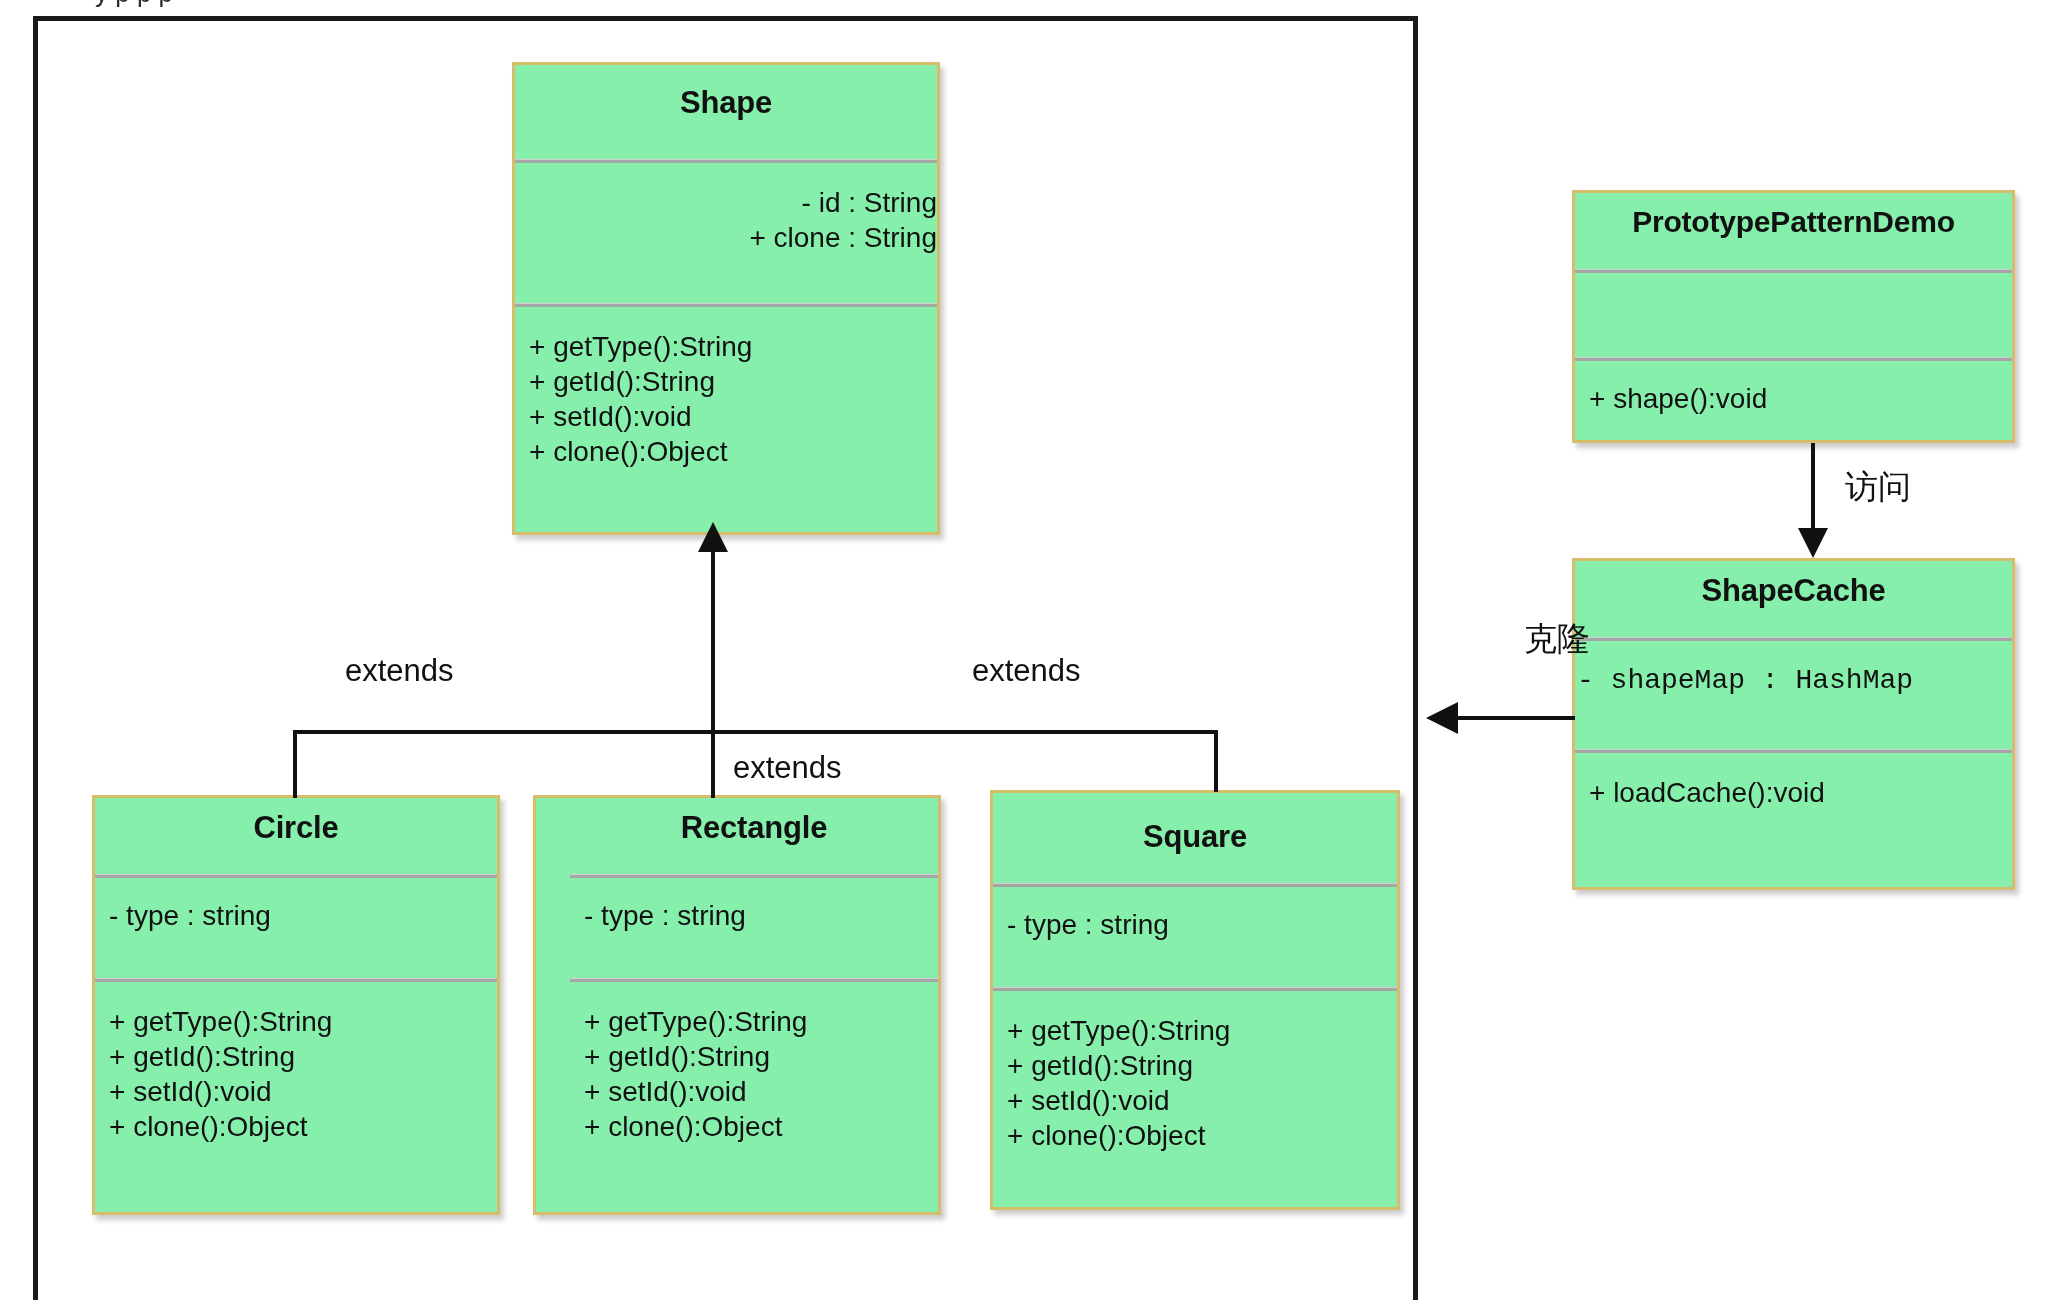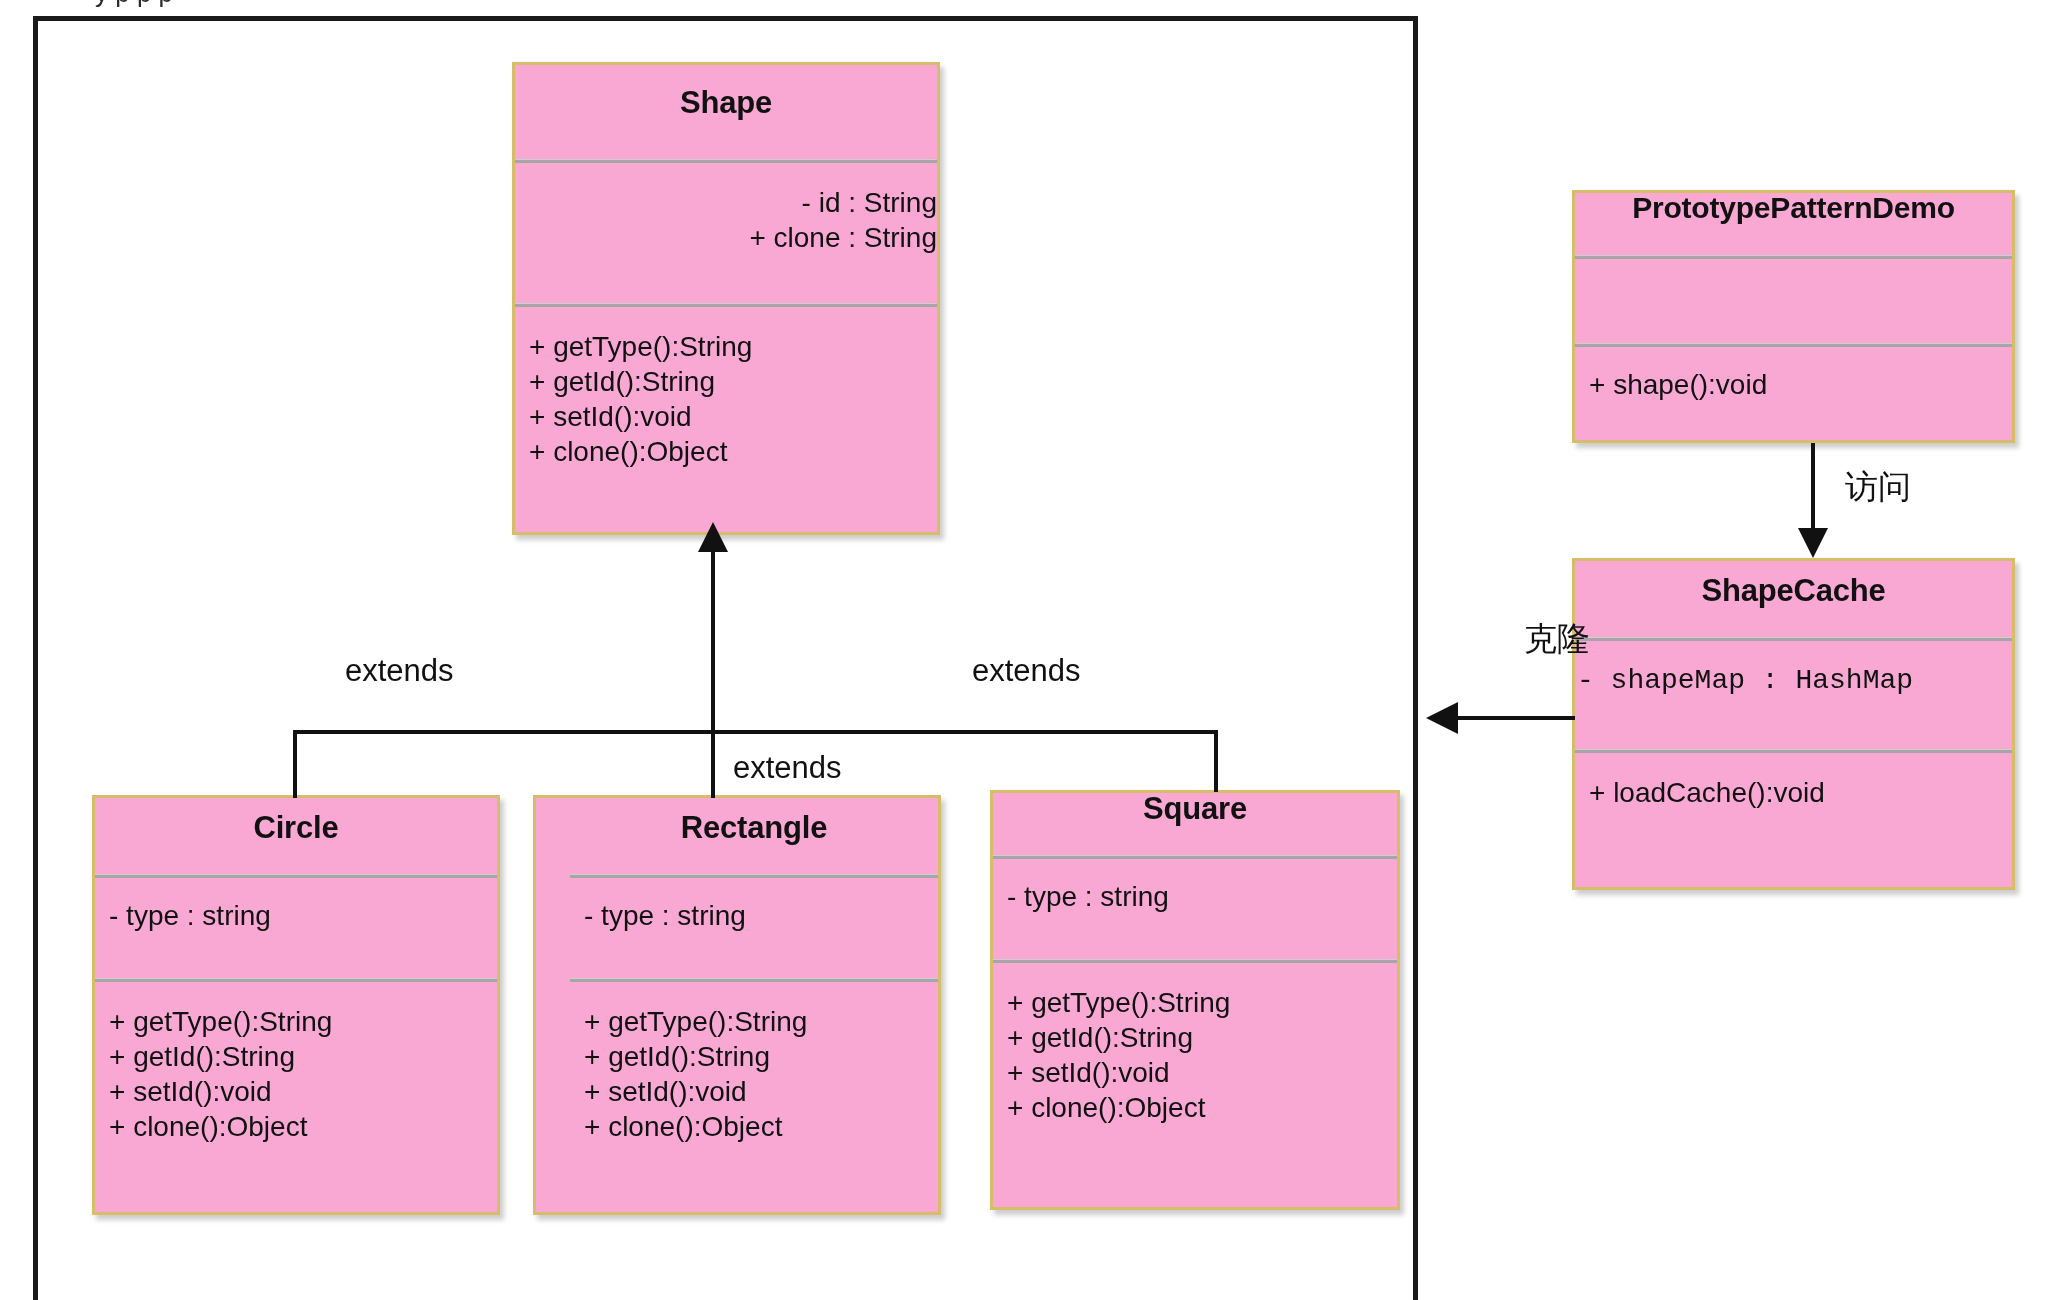--- a/index.html
+++ b/index.html
@@ -46,21 +46,21 @@
     height: 1300px;
     border: 5px solid #1a1a1a;
     border-bottom: none;
     box-sizing: border-box;
     background: transparent;
   }
 
   
   .uml-box {
     position: absolute;
-    background: #f9a8d4;
+    background: #86efac;
     border: 3px solid #d7bc6a;
     box-sizing: border-box;
     box-shadow: 4px 5px 5px rgba(0,0,0,0.20);
   }
   .uml-title {
     text-align: center;
     font-weight: bold;
     color: #111111;
     font-size: 31px;
     line-height: 1.0;
@@ -145,21 +145,21 @@
     <div class="uml-sep"></div>
     <div class="uml-section" style="padding:22px 0 0 14px;">
       <div class="uml-row">+ getType():String</div>
       <div class="uml-row">+ getId():String</div>
       <div class="uml-row">+ setId():void</div>
       <div class="uml-row">+ clone():Object</div>
     </div>
   </div>
 
   <div class="uml-box" style="left:1572px; top:190px; width:443px; height:253px;">
-    <div class="uml-title" style="height:62px; font-size:30px;">PrototypePatternDemo</div>
+    <div class="uml-title" style="padding-top:14px; height:62px; font-size:30px;">PrototypePatternDemo</div>
     <div class="uml-sep"></div>
     <div class="uml-section uml-empty" style="height:84px;"></div>
     <div class="uml-sep"></div>
     <div class="uml-section" style="padding:20px 0 0 14px;">
       <div class="uml-row">+ shape():void</div>
     </div>
   </div>
 
   <div class="uml-box" style="left:1572px; top:558px; width:443px; height:332px;">
     <div class="uml-title" style="padding-top:14px; height:62px;">ShapeCache</div>
@@ -197,21 +197,21 @@
     <div class="uml-sep"></div>
     <div class="uml-section" style="padding:22px 0 0 14px;">
       <div class="uml-row">+ getType():String</div>
       <div class="uml-row">+ getId():String</div>
       <div class="uml-row">+ setId():void</div>
       <div class="uml-row">+ clone():Object</div>
     </div>
   </div>
 
   <div class="uml-box" style="left:990px; top:790px; width:410px; height:420px;">
-    <div class="uml-title" style="padding-top:0; height:62px;">Square</div>
+    <div class="uml-title" style="padding-top:28px; height:62px;">Square</div>
     <div class="uml-sep"></div>
     <div class="uml-section" style="padding:20px 0 20px 14px; height:60px;">
       <div class="uml-row">- type : string</div>
     </div>
     <div class="uml-sep"></div>
     <div class="uml-section" style="padding:22px 0 0 14px;">
       <div class="uml-row">+ getType():String</div>
       <div class="uml-row">+ getId():String</div>
       <div class="uml-row">+ setId():void</div>
       <div class="uml-row">+ clone():Object</div>

